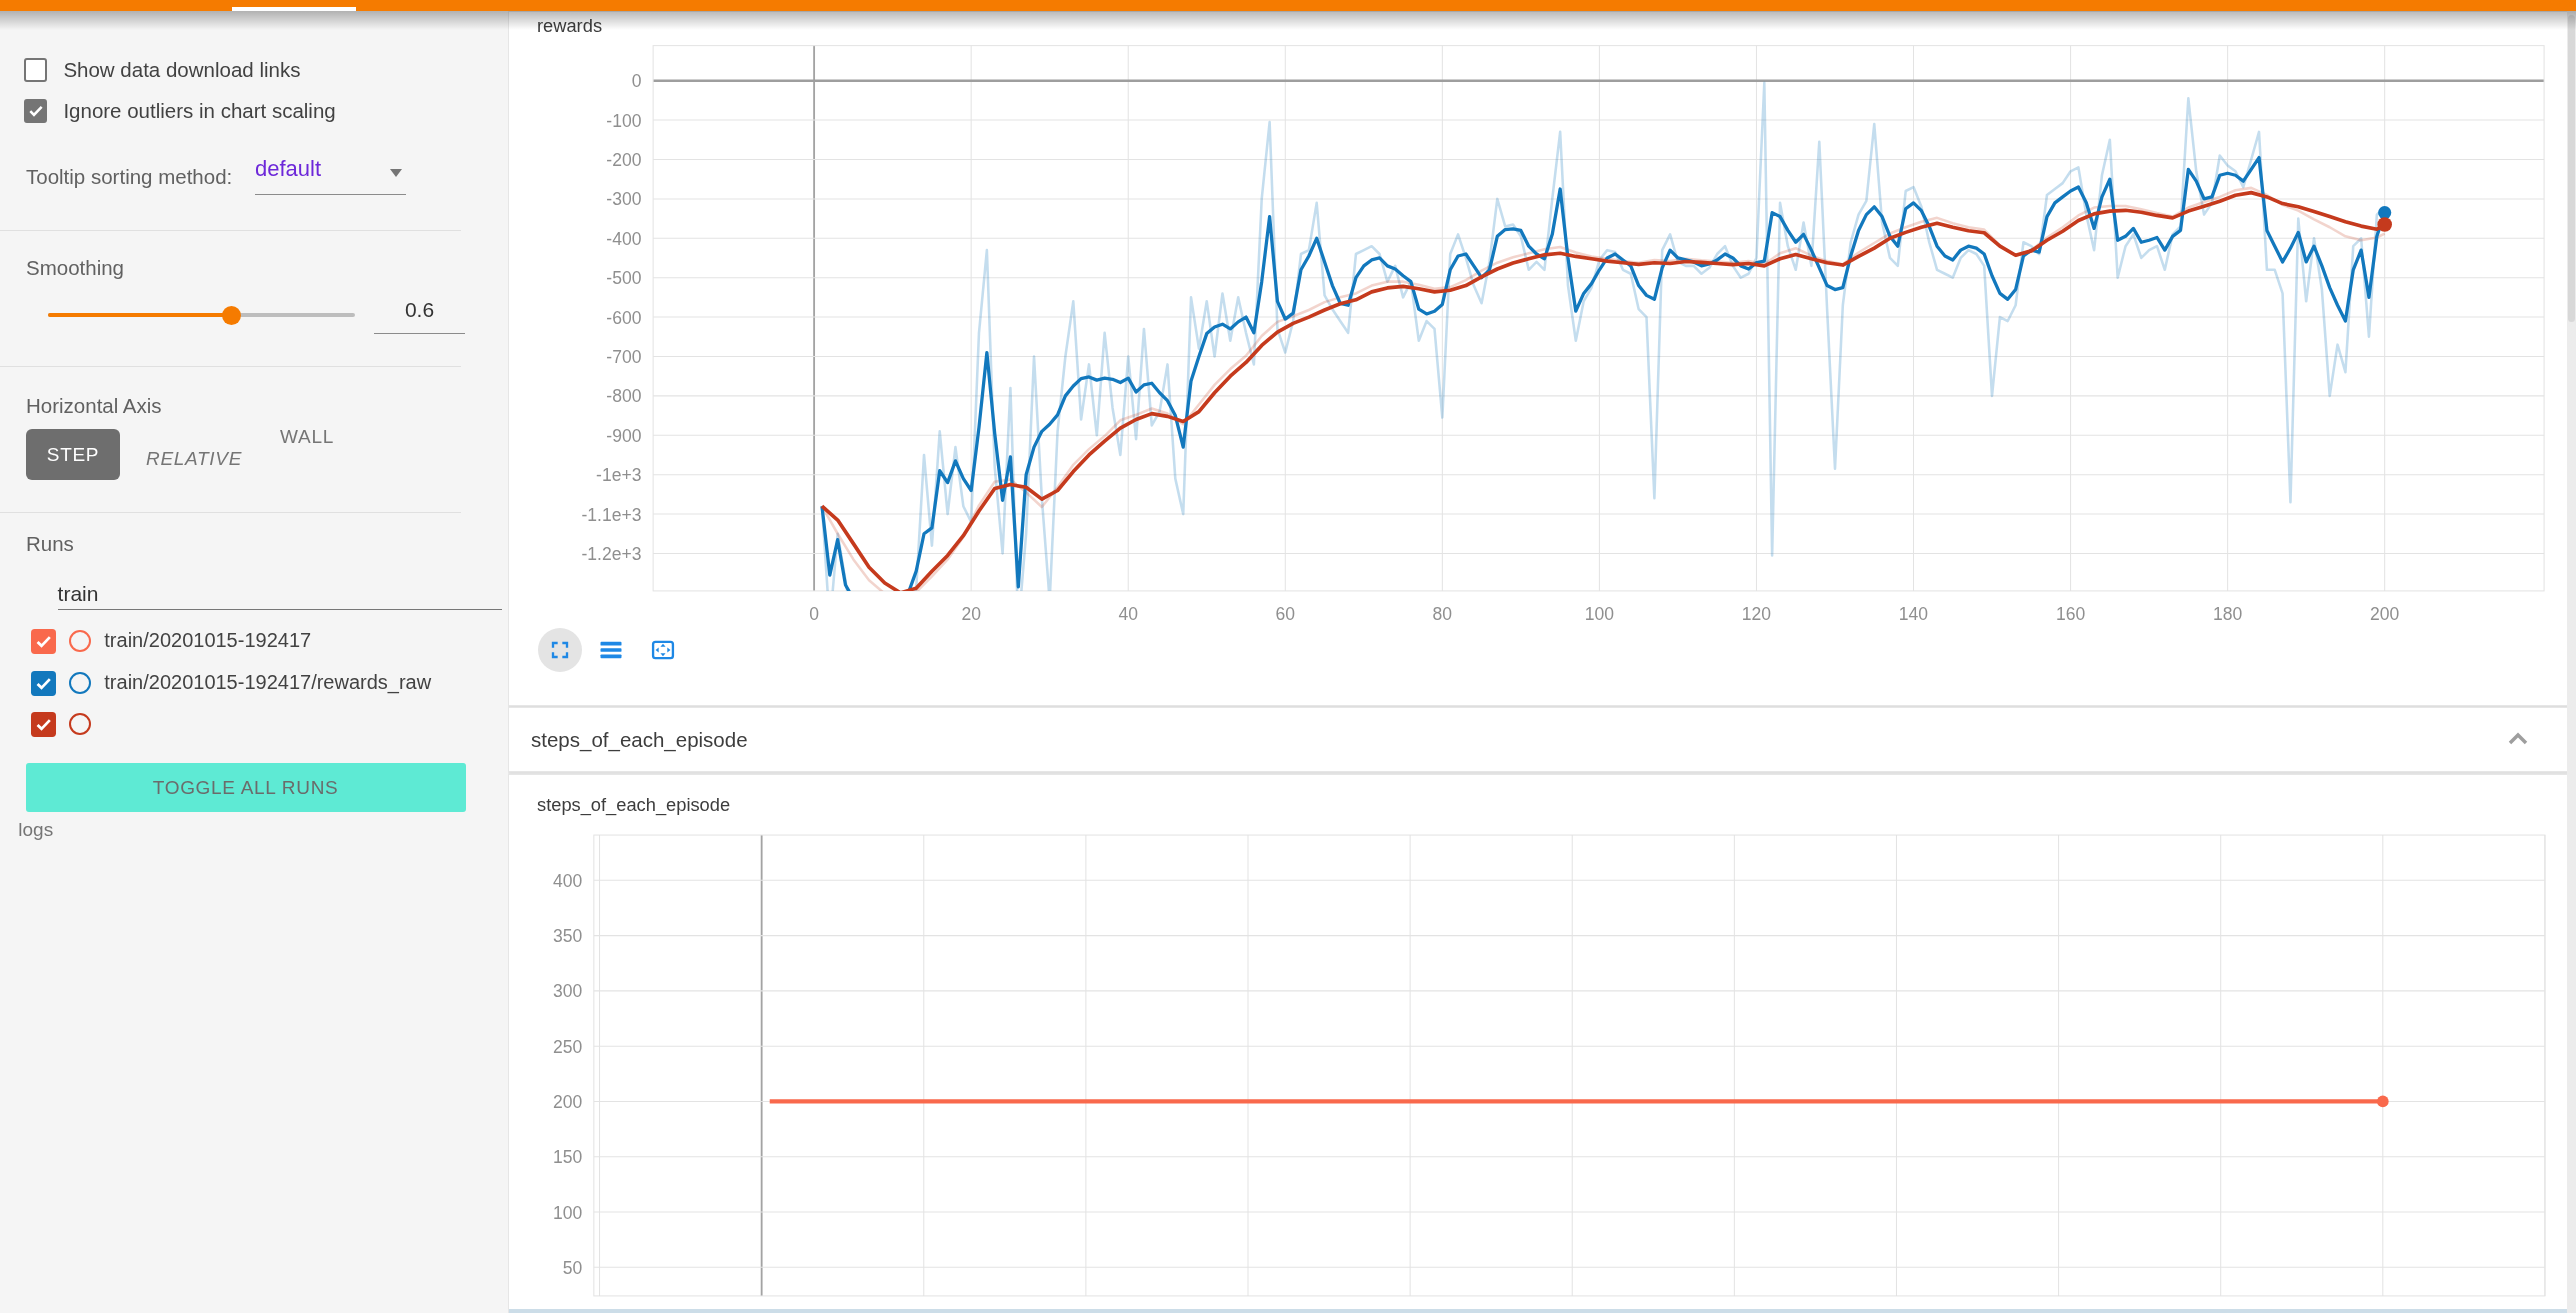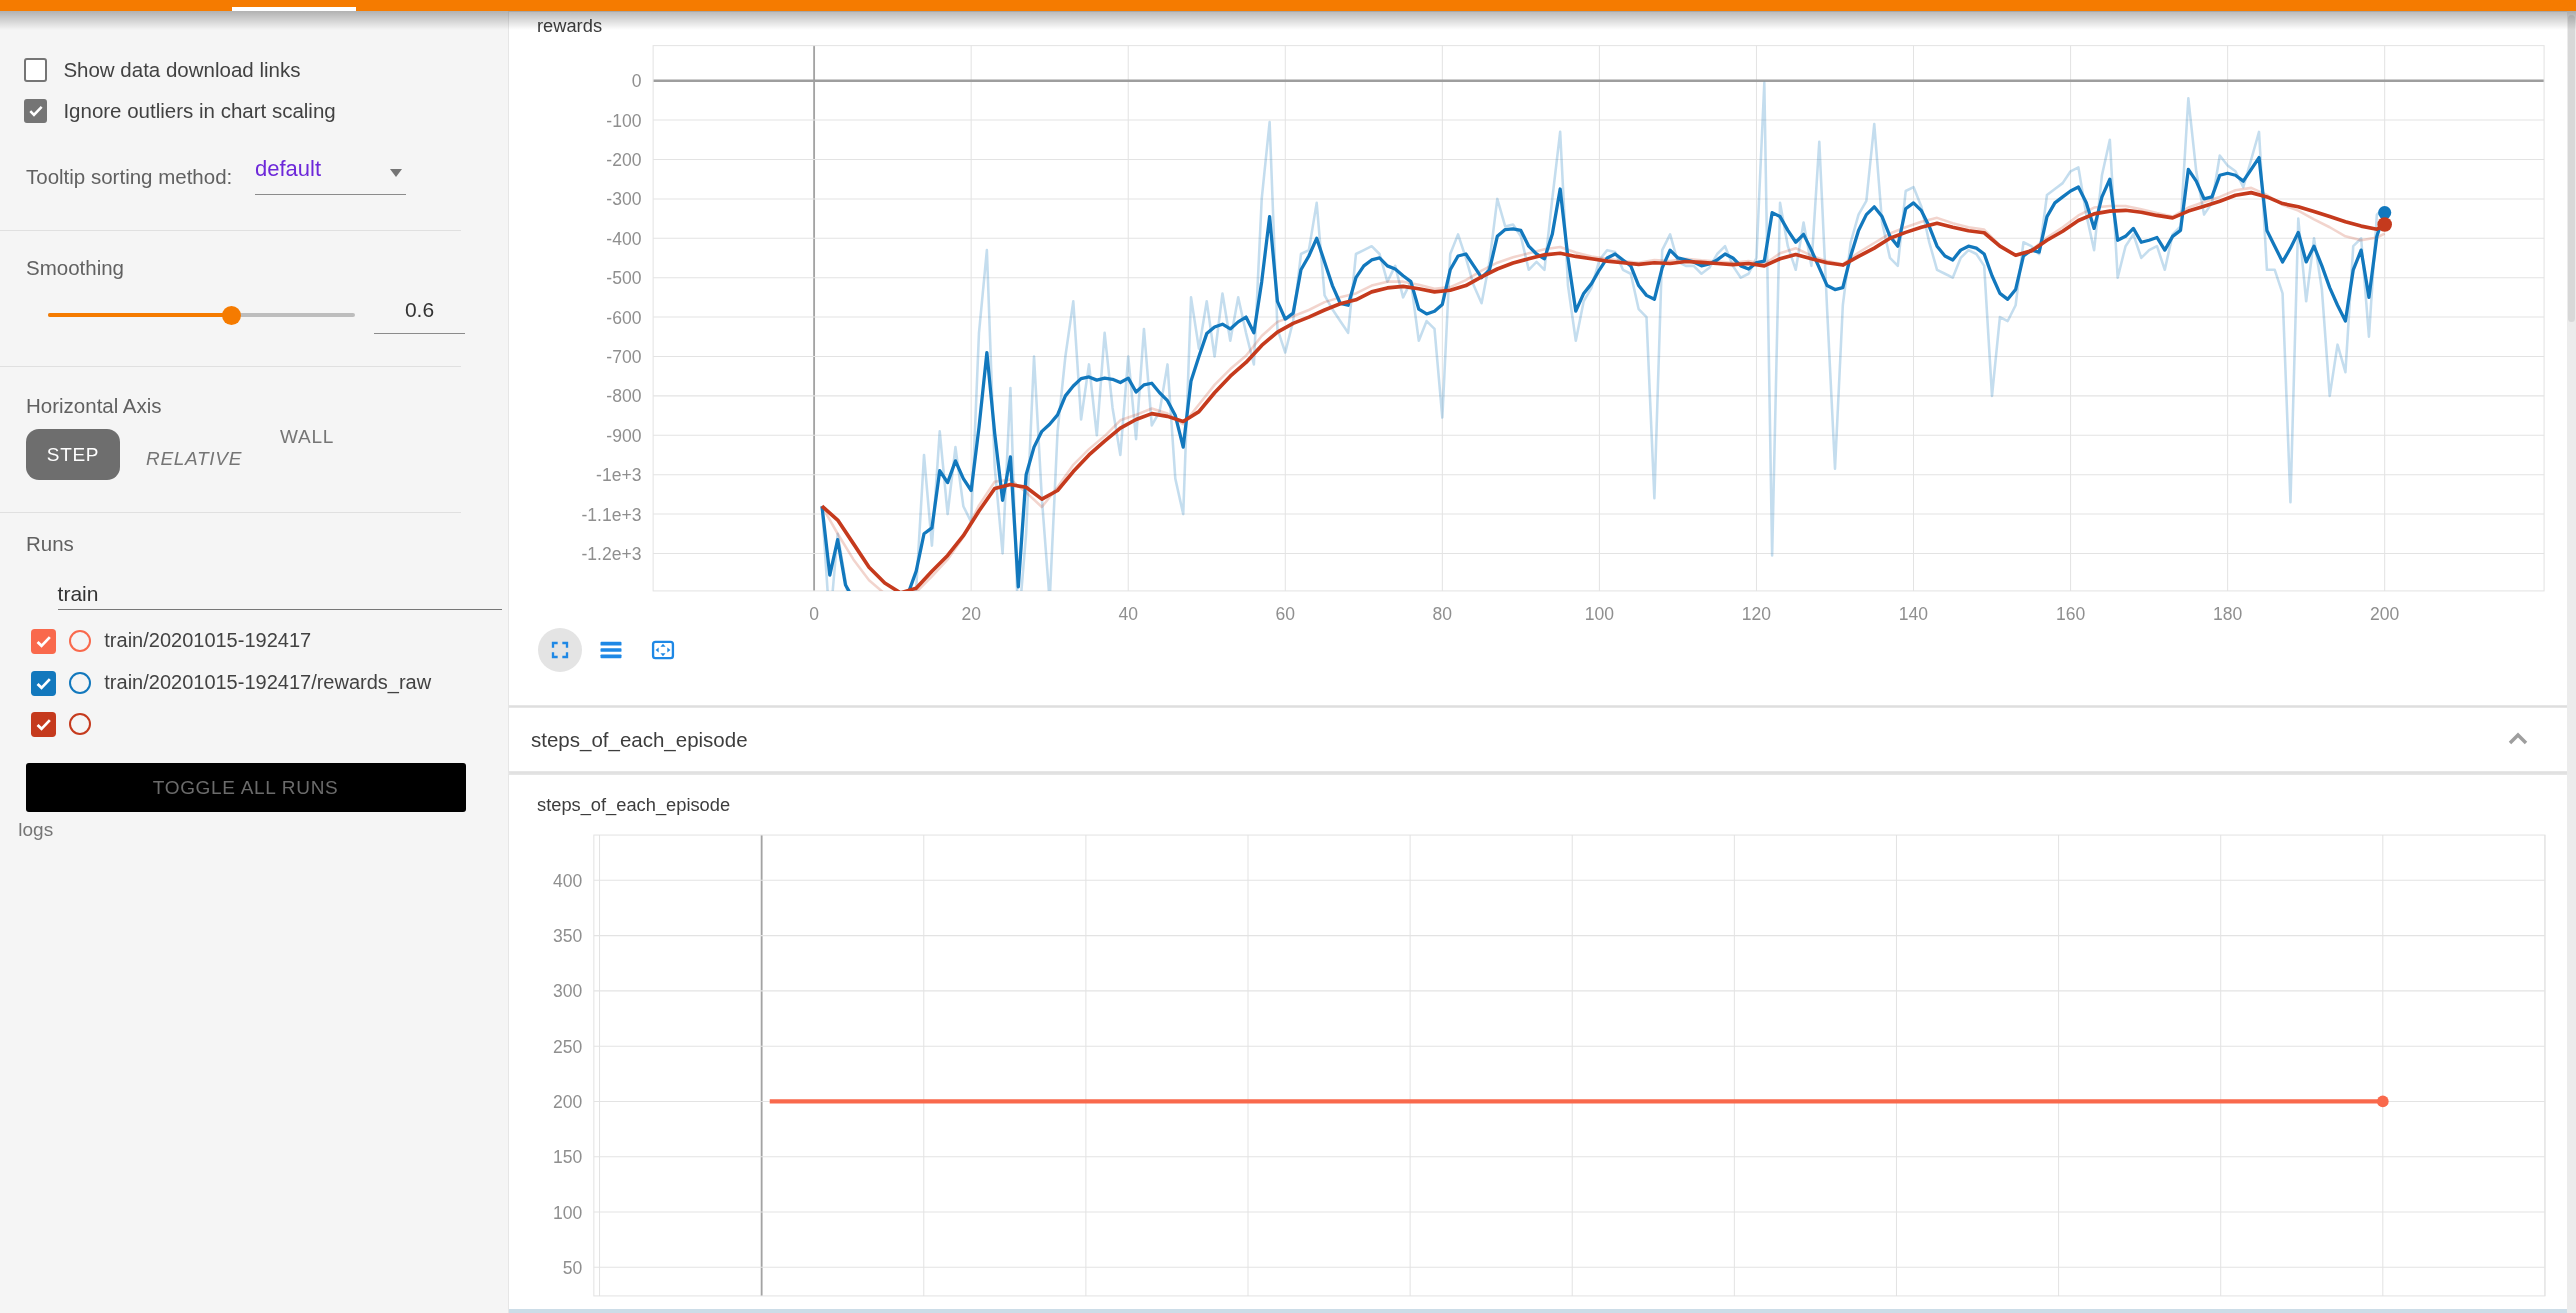--- a/index.html
+++ b/index.html
@@ -22,26 +22,26 @@
   .cb.checked{background:#757575;border-color:#757575;}
   .cb svg{width:17.6px;height:17.6px;}
   .underline-input{border-bottom:1.5px solid #8b8b8b;}
   .caret{width:0;height:0;border-left:6.6px solid transparent;border-right:6.6px solid transparent;
          border-top:8px solid #757575;display:inline-block;}
   .slider-track{position:absolute;height:3.7px;border-radius:2.2px;background:#bdbdbd;}
   .slider-fill{position:absolute;height:3.7px;border-radius:2.2px;background:#f57b00;}
   .slider-thumb{position:absolute;width:19px;height:19px;border-radius:50%;background:#f57b00;}
   .axis-btn{position:absolute;font-size:19px;letter-spacing:0.7px;color:#757575;background:none;
             border:none;padding:0;text-align:center;}
-  .axis-btn.selected{background:#6e6e6e;color:#fff;border-radius:13px;}
+  .axis-btn.selected{background:#6e6e6e;color:#fff;border-radius:6px;}
   .run-row{position:absolute;left:31px;display:flex;align-items:flex-start;gap:13px;}
   .run-cb{width:25px;height:25px;border-radius:3.7px;display:flex;align-items:center;justify-content:center;flex:none;}
   .run-ring{width:18.3px;height:18.3px;border-radius:50%;border:2.9px solid #000;background:transparent;flex:none;margin-top:0.7px;}
   .run-name{font-size:20px;color:#424242;line-height:23px;max-width:366px;word-break:break-all;}
-  #toggle-all{position:absolute;left:25.6px;top:752px;width:440px;height:49px;background:#000000;
+  #toggle-all{position:absolute;left:25.6px;top:752px;width:440px;height:49px;background:#5eead4;
       border:none;border-radius:2.9px;color:#6b6b6b;font-size:19px;letter-spacing:0.7px;
       font-family:inherit;}
   
   .card{position:absolute;background:#fff;border:0.7px solid #e6e6e6;box-shadow:0 1.5px 3.7px rgba(0,0,0,0.10);}
   #card-rewards{left:508px;top:11px;width:2063px;height:693px;}
   #card-steps-header{left:508px;top:707px;width:2063px;height:63px;}
   #card-steps{left:508px;top:774px;width:2063px;height:540px;overflow:hidden;}
   .chart-title{position:absolute;left:28px;font-size:18.3px;color:#3d3d3d;}
   .section-title{position:absolute;left:22px;top:20px;font-size:20.5px;color:#3d3d3d;}
   svg.chart{position:absolute;left:0;top:0;}

